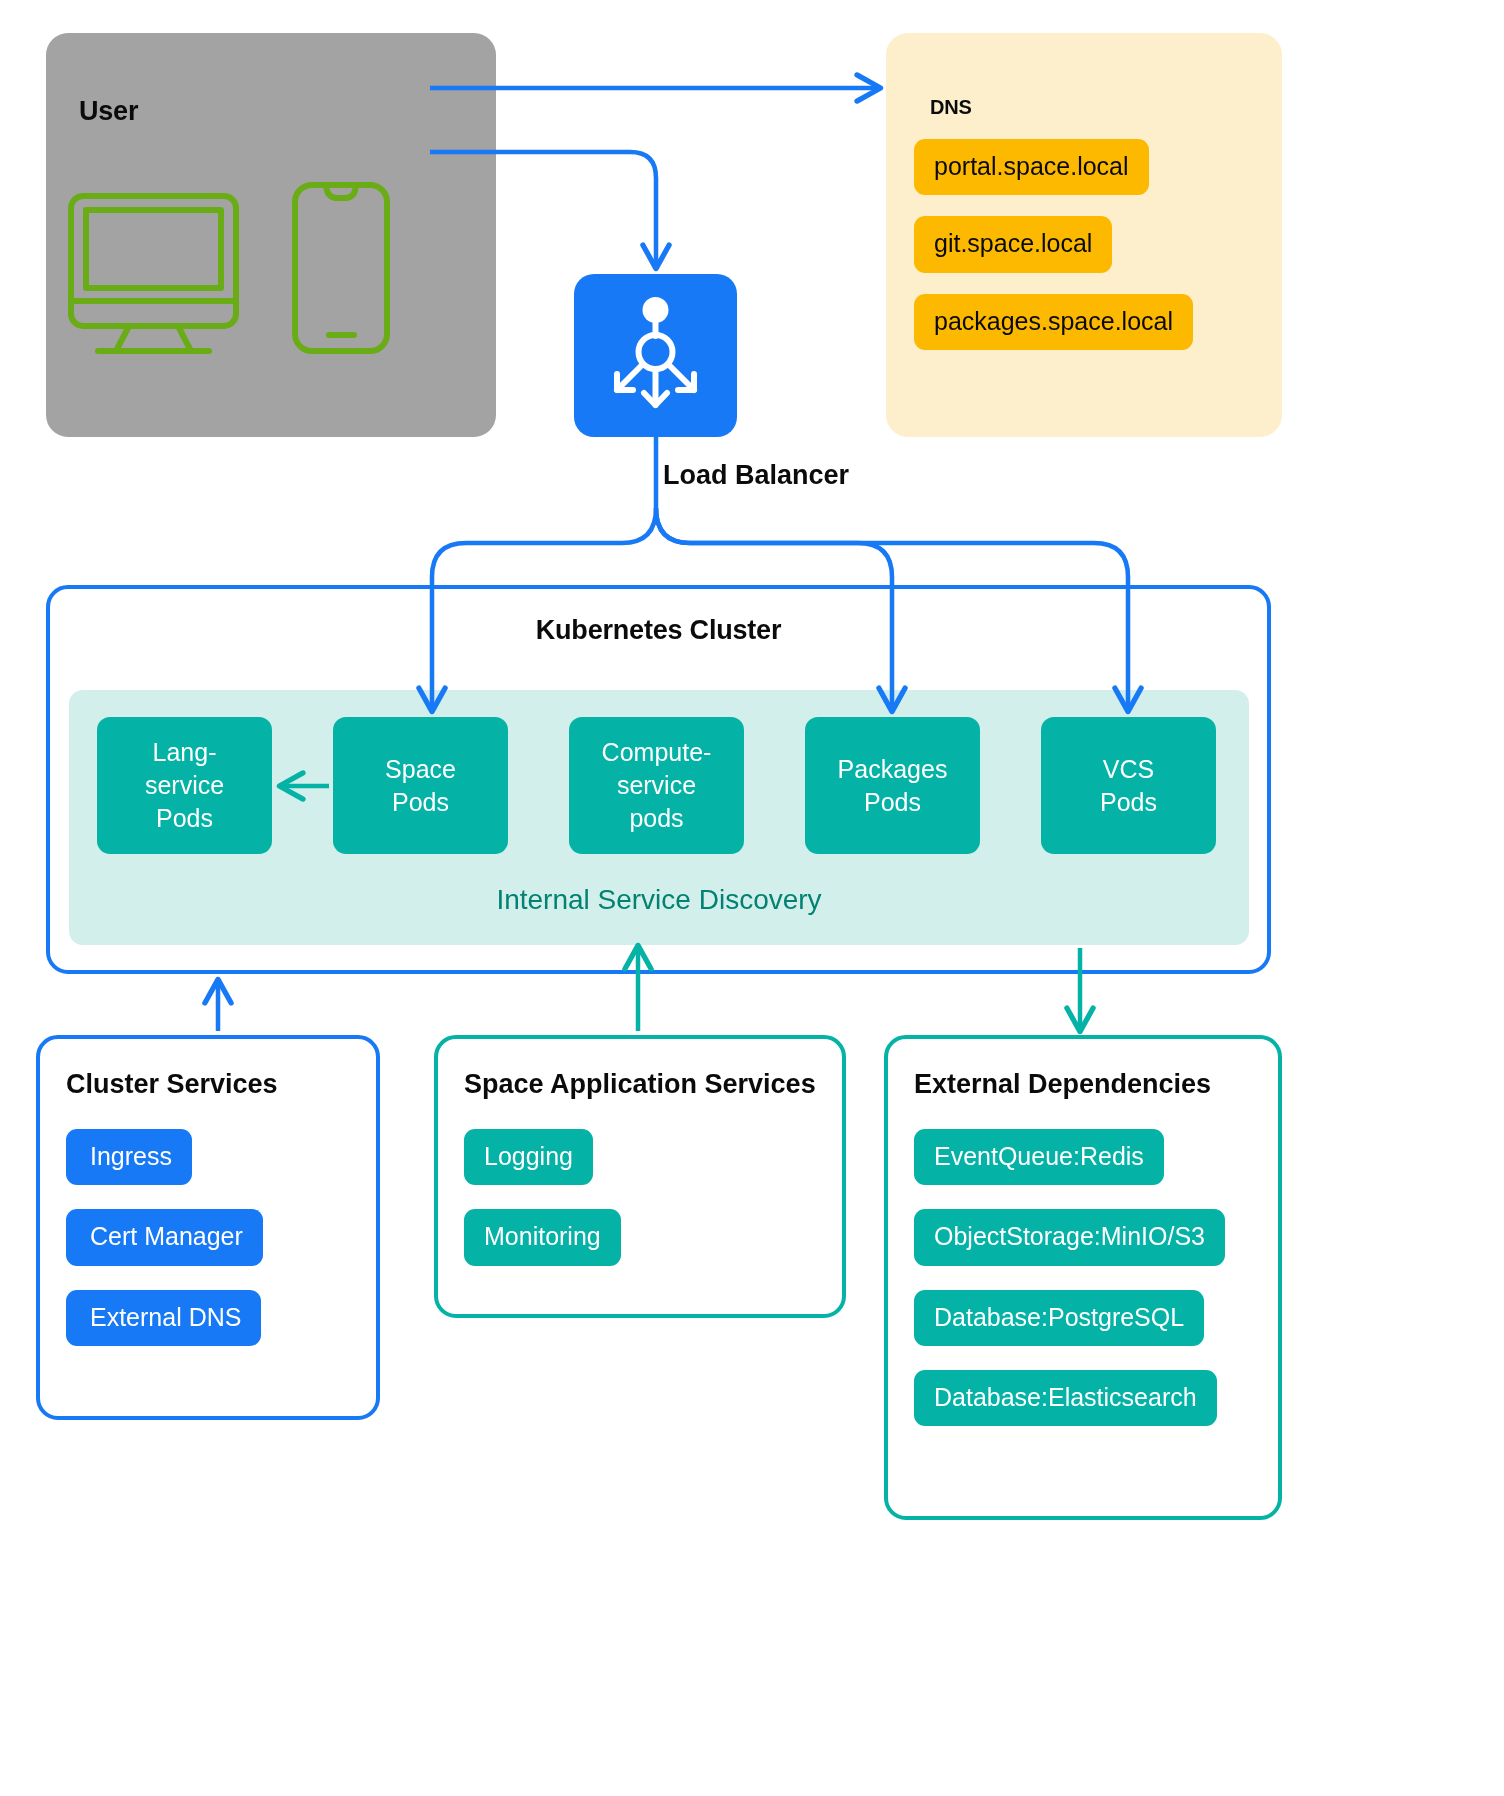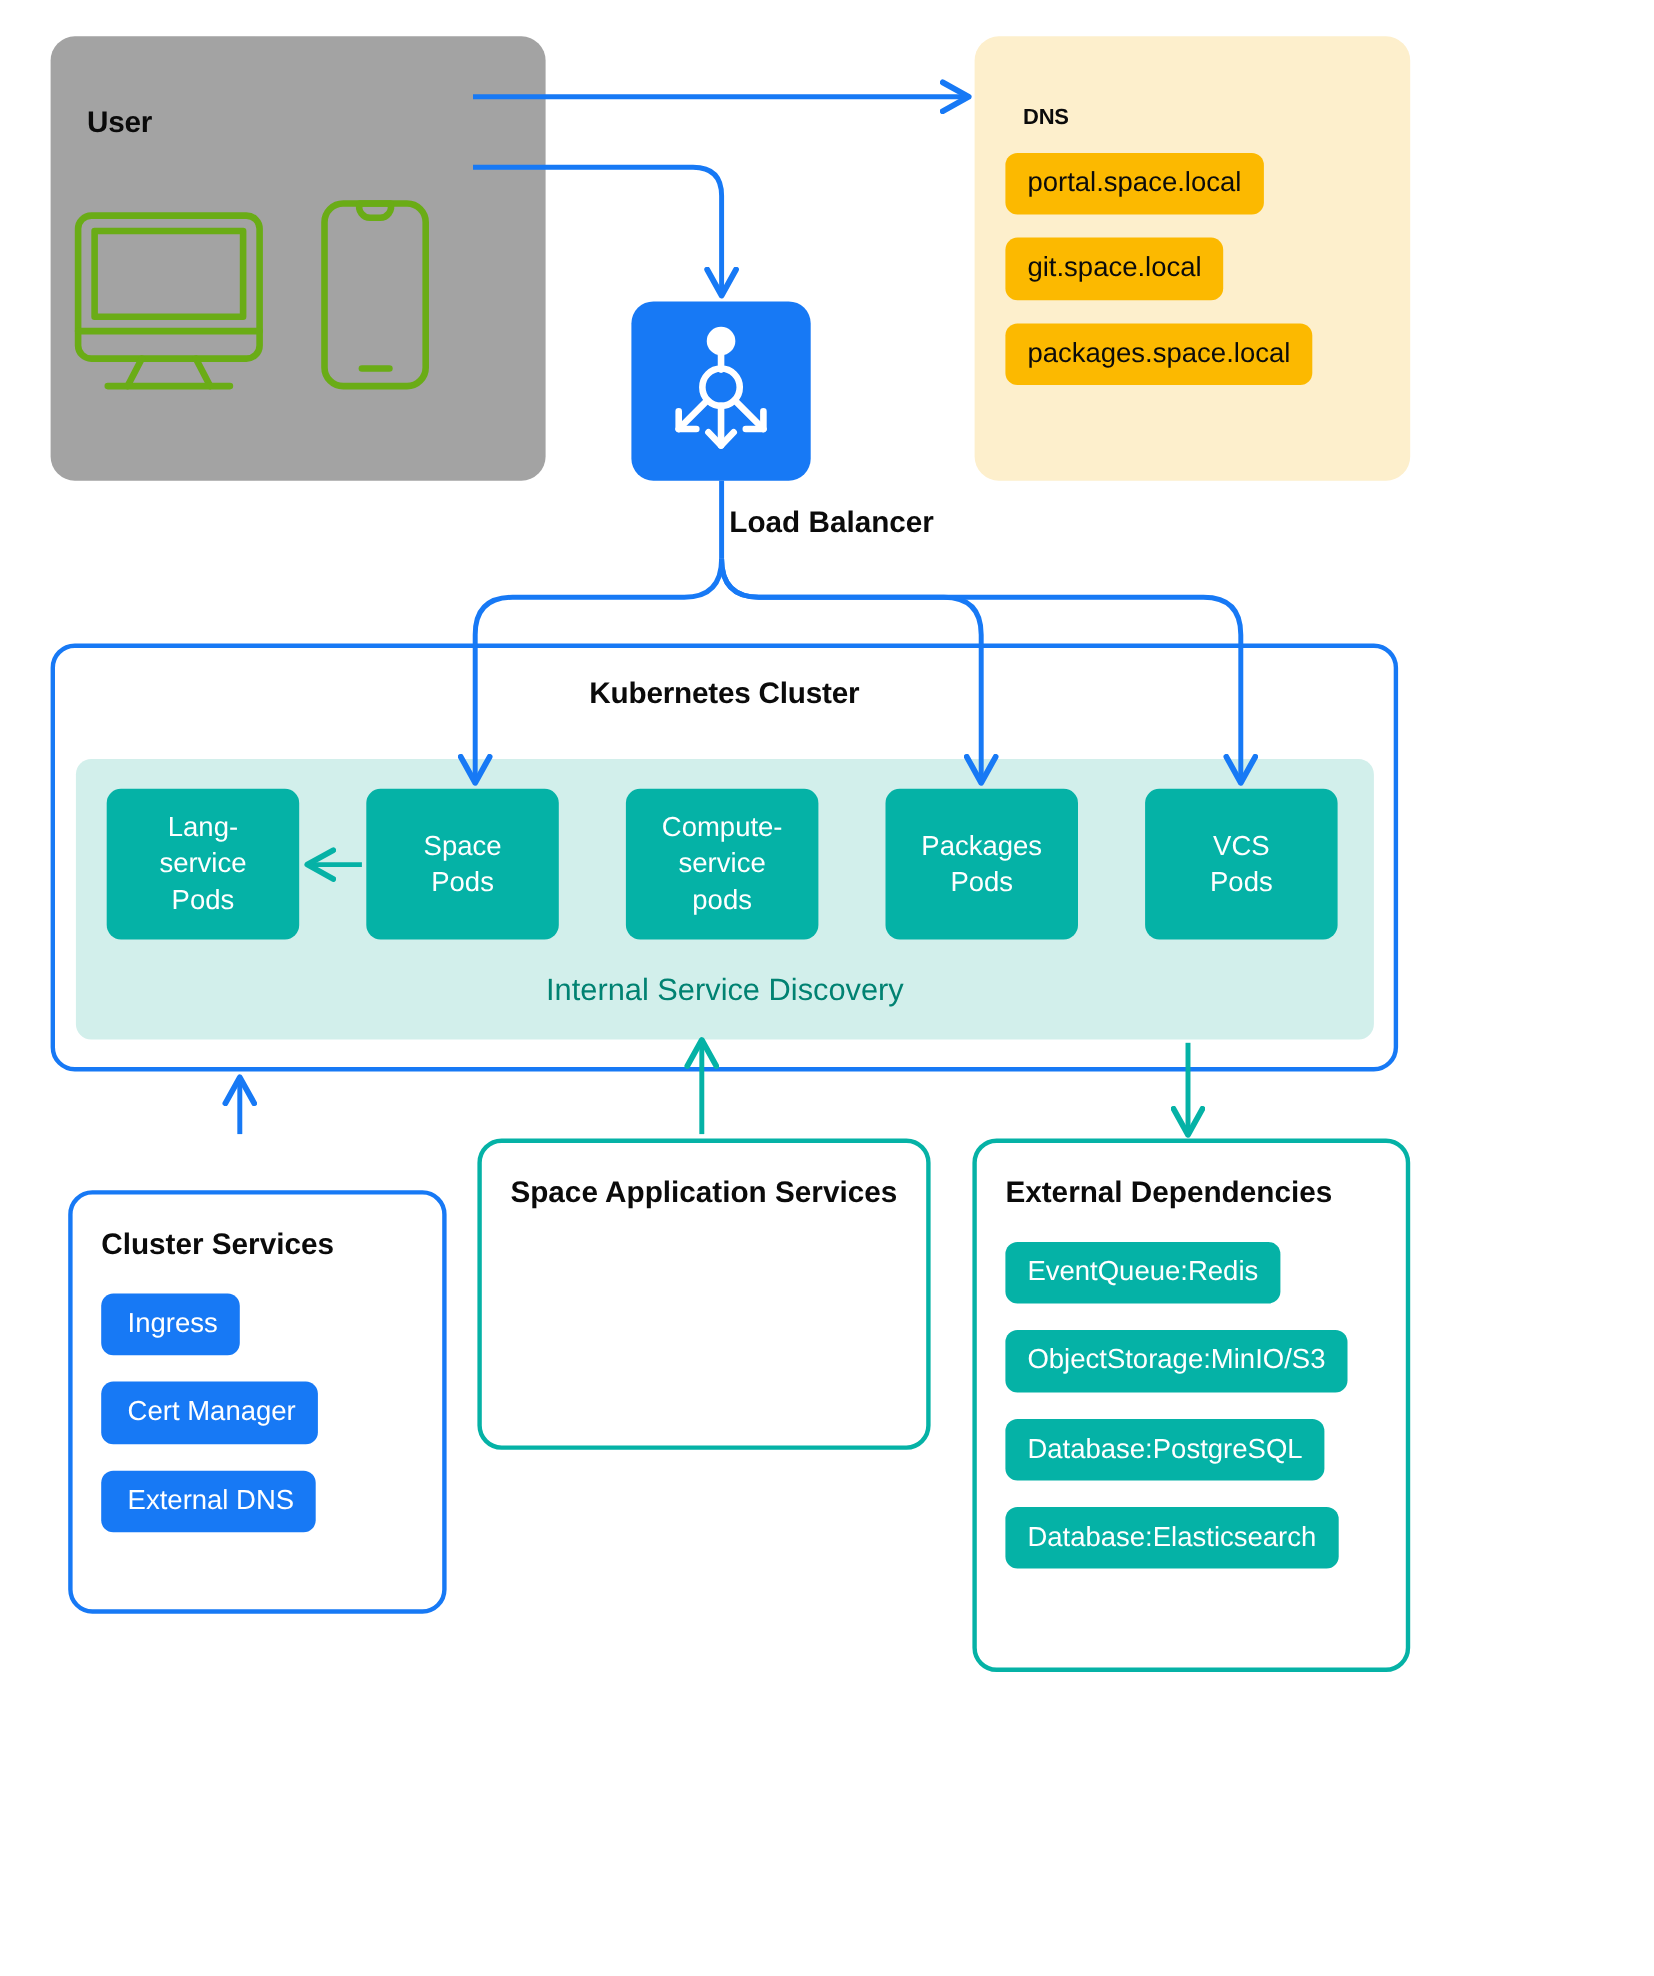--- a/index.html
+++ b/index.html
@@ -183,24 +183,23 @@
     border-radius: 11px;
     color: #ffffff;
     font-size: 25px;
     padding: 14px 20px 16px 20px;
     white-space: nowrap;
     align-self: flex-start;
     line-height: 1.05;
   }
 
   #cluster-services {
-    left: 62px; top: 1035px;
+    left: 36px; top: 1035px;
     width: 344px; height: 385px;
     border: 4px solid #1779f5;
-    margin-top: 47px;
   }
   #cluster-services .bottom-title { left: 26px; }
   #cluster-services .chip-list { left: 26px; top: 90px; gap: 24px; }
   #cluster-services .chip { background: #1779f5; padding-left: 24px; }
 
   #space-app-services {
     left: 434px; top: 1035px;
     width: 412px; height: 283px;
     border: 4px solid #05b2a6;
   }
@@ -289,20 +288,24 @@
     <div class="bottom-title">Cluster Services</div>
     <div class="chip-list">
       <div class="chip">Ingress</div>
       <div class="chip">Cert Manager</div>
       <div class="chip">External DNS</div>
     </div>
   </div>
 
   <div class="bottom-panel" id="space-app-services">
     <div class="bottom-title">Space Application Services</div>
+    <div class="chip-list">
+      <div class="chip">Logging</div>
+      <div class="chip">Monitoring</div>
+    </div>
   </div>
 
   <div class="bottom-panel" id="external-deps">
     <div class="bottom-title">External Dependencies</div>
     <div class="chip-list">
       <div class="chip">EventQueue:Redis</div>
       <div class="chip">ObjectStorage:MinIO/S3</div>
       <div class="chip">Database:PostgreSQL</div>
       <div class="chip">Database:Elasticsearch</div>
     </div>

